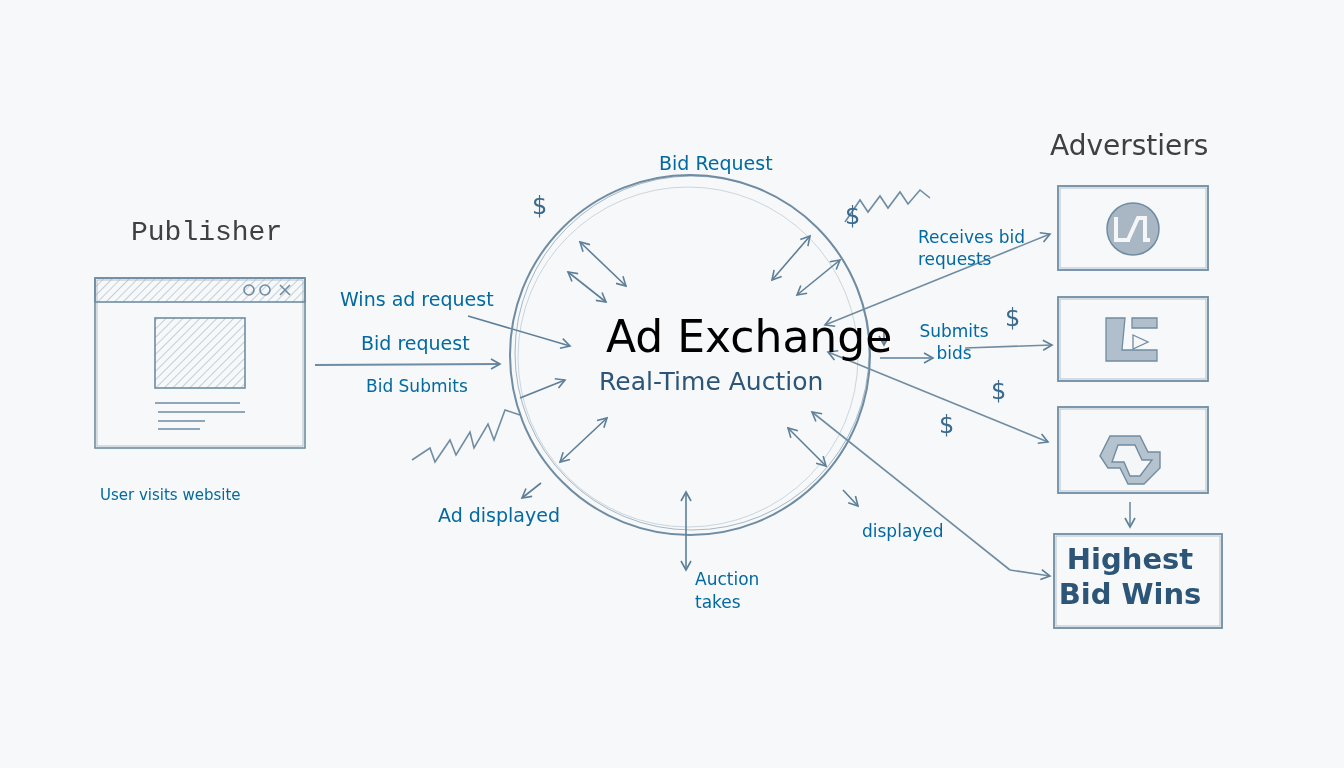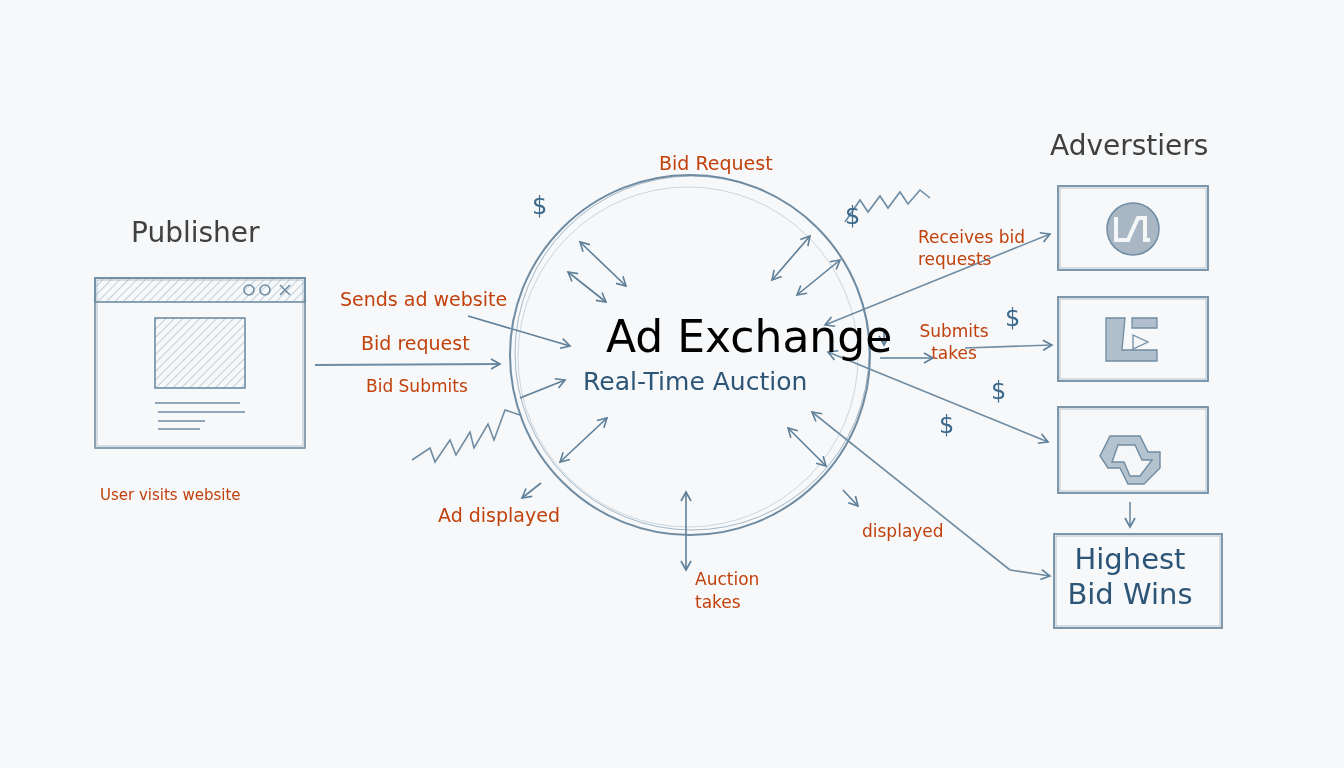--- a/index.html
+++ b/index.html
@@ -4,26 +4,26 @@
 <style>
   html, body { margin: 0; padding: 0; }
   body {
     width: 1344px; height: 768px; overflow: hidden;
     background: #f6f8f9;
     font-family: "DejaVu Sans", sans-serif;
     color: #2f5a7c;
     position: relative;
   }
   .canvas { position: absolute; left: 0; top: 0; width: 1344px; height: 768px; }
-  .lbl { position: absolute; white-space: nowrap; color: #c2410c; line-height: 1.1; }
+  .lbl { position: absolute; white-space: nowrap; color: #0369a1; line-height: 1.1; }
   .heading { font-size: 28px; color: #404040; }
   .t-lg { font-size: 19px; }
   .t-md { font-size: 17px; }
   .t-xl { font-size: 44px; color: #000000; }
-  .t-xl2 { font-size: 25px; color: #2c5577; }
+  .t-xl2 { font-size: 25px; color: #2c5577; margin-left: 16px; }
   .dollar { font-size: 24px; color: #3c6a8c; }
   .box-text { font-size: 29px; color: #2c5577; text-align: center; line-height: 1.2; }
   svg { position: absolute; left: 0; top: 0; }
 </style>
 </head>
 <body>
 
 <div class="canvas">
 
   <svg width="1344" height="768" viewBox="0 0 1344 768">
@@ -108,40 +108,40 @@
       <path d="M1132,318 L1157,318 L1157,328 L1132,328 Z"></path>
       <path d="M1133,335 L1148,342 L1133,349 Z" fill="#f4f6f7"></path>
     </g>
 
     <g fill="#b5c3ce" stroke="#6f8ca3" stroke-width="1.4">
       <path d="M1110,436 L1140,436 L1148,452 L1160,452 L1160,468 L1144,484 L1128,484 L1120,468 L1108,468 L1100,456 Z"></path>
       <path d="M1118,445 L1135,445 L1142,460 L1152,460 L1140,476 L1130,476 L1124,462 L1112,462 Z" fill="#f4f6f7"></path>
     </g>
   </svg>
 
-  <div class="lbl heading" style="left:131px; top:218px;">Publisher</div>
+  <div class="lbl heading" style="left:131px; top:218px;font-family:Liberation Mono, monospace;">Publisher</div>
   <div class="lbl t-lg" style="left:100px; top:487px; font-size:15px;">User visits website</div>
 
-  <div class="lbl t-lg" style="left:340px; top:289px;">Sends ad website</div>
+  <div class="lbl t-lg" style="left:340px; top:289px;">Wins ad request</div>
   <div class="lbl t-lg" style="left:361px; top:333px;">Bid request</div>
   <div class="lbl t-md" style="left:366px; top:377px;">Bid Submits</div>
   <div class="lbl t-lg" style="left:438px; top:505px;">Ad displayed</div>
 
   <div class="lbl t-lg" style="left:659px; top:153px;">Bid Request</div>
 
   <div class="lbl t-xl" style="left:606px; top:313px;">Ad Exchange</div>
   <div class="lbl t-xl2" style="left:583px; top:368px;">Real-Time Auction</div>
 
   <div class="lbl t-md" style="left:695px; top:568px; width:70px; white-space:normal; text-align:left; line-height:1.35;">Auction takes</div>
 
   <div class="lbl t-md" style="left:918px; top:226px; width:120px; white-space:normal; line-height:1.3;">Receives bid requests</div>
-  <div class="lbl t-md" style="left:915px; top:320px; width:78px; white-space:normal; text-align:center; line-height:1.3;">Submits takes</div>
+  <div class="lbl t-md" style="left:915px; top:320px; width:78px; white-space:normal; text-align:center; line-height:1.3;">Submits bids</div>
   <div class="lbl t-md" style="left:862px; top:522px;">displayed</div>
 
   <div class="lbl heading" style="left:1050px; top:131px;">Adverstiers</div>
-  <div class="lbl box-text" style="left:1056px; top:542px; width:148px; white-space:normal;">Highest Bid Wins</div>
+  <div class="lbl box-text" style="left:1056px; top:542px; width:148px; white-space:normal;font-weight:bold;">Highest Bid Wins</div>
 
   <div class="lbl dollar" style="left:532px; top:193px;">$</div>
   <div class="lbl dollar" style="left:845px; top:203px;">$</div>
   <div class="lbl dollar" style="left:1005px; top:305px;">$</div>
   <div class="lbl dollar" style="left:991px; top:378px;">$</div>
   <div class="lbl dollar" style="left:939px; top:412px;">$</div>
 </div>
 
 </body></html>

